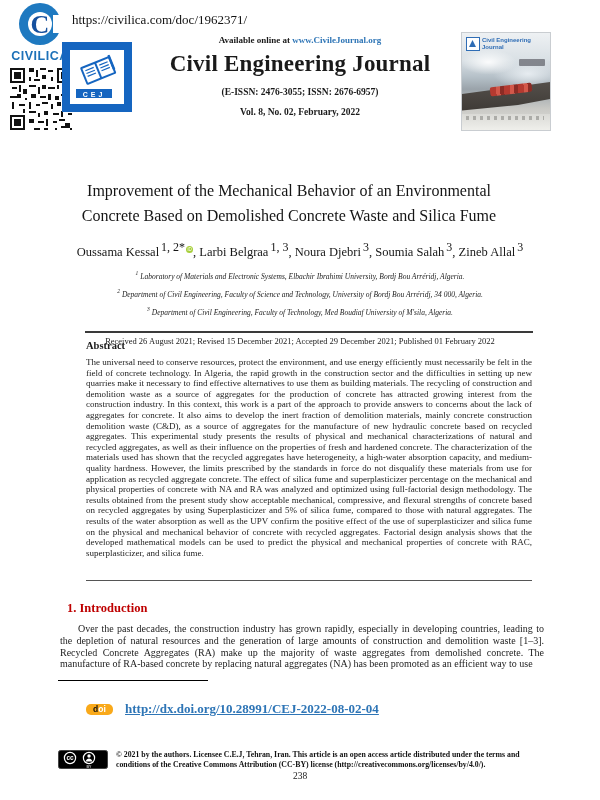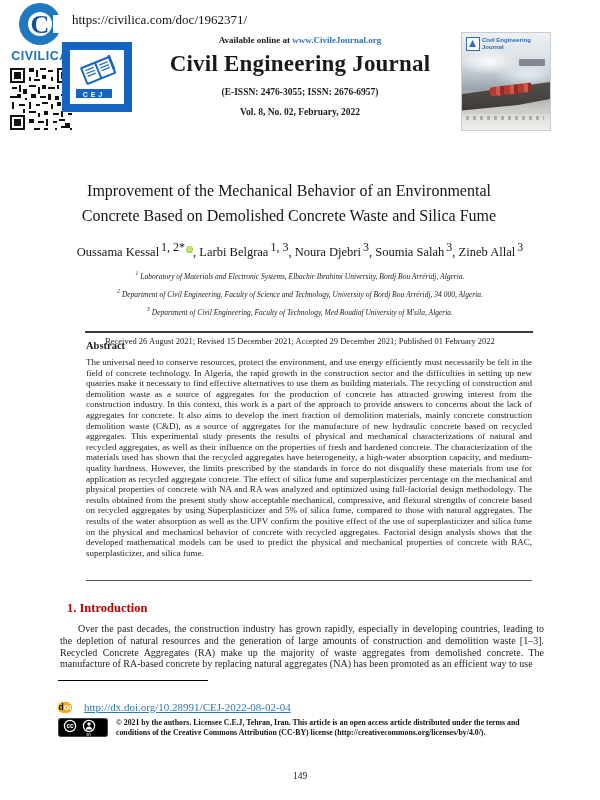--- a/index.html
+++ b/index.html
@@ -48,24 +48,24 @@
   .abstract-p { position:absolute; top:357px; left:86px; width:446px; font-size:9px; line-height:10.6px; text-align:justify; color:#1c1c1c; }
   .keywords { position:absolute; top:562px; left:86px; width:446px; font-size:8.5px; }
   .kw-label { font-style:italic; }
   .rule-thin { position:absolute; top:580px; left:86px; width:446px; border-top:1px solid #555; }
   .intro-h { position:absolute; top:601px; left:67px; font-size:12.5px; font-weight:bold; color:#BE0000; }
   .intro-p { position:absolute; top:623px; left:60px; width:484px; font-size:10px; line-height:11.8px; text-align:justify; text-indent:18px; color:#1c1c1c; }
   
   .footnote-rule { position:absolute; top:680px; left:58px; width:150px; border-top:1px solid #000; }
   .corresponding { position:absolute; top:686px; left:58px; font-size:8.5px; font-weight:bold; }
   .doi-row { position:absolute; top:701px; left:58px; display:flex; align-items:center; gap:5px; }
-  .doi-badge { width:14px; height:11px; border-radius:5px; background:#F9A91A; font-family:"Liberation Sans", sans-serif; font-size:8.5px; font-weight:bold; line-height:11px; text-align:center; }
+  .doi-badge { width:27px; height:11px; border-radius:5px; background:#F9A91A; font-family:"Liberation Sans", sans-serif; font-size:8.5px; font-weight:bold; line-height:11px; text-align:center;margin-left:28px; }
   .doi-badge .d { color:#111; } .doi-badge .oi { color:#fff; }
-  .doi-link { font-size:11px; font-weight:normal; color:#2E75B6;padding-left:7px; }
-  .license-row { position:absolute; top:718px; left:58px; width:492px; display:flex; gap:8px; align-items:flex-start; }
+  .doi-link { font-size:13px; font-weight:bold; color:#2E75B6;padding-left:7px; }
+  .license-row { position:absolute; top:750px; left:58px; width:492px; display:flex; gap:8px; align-items:flex-start; }
   .license-text { font-size:7.8px; font-weight:bold; line-height:9.6px; color:#111; width:428px; }
   .page-num { position:absolute; top:771px; left:0; width:100%; text-align:center; font-size:9.5px; }
 </style>
 </head>
 <body>
 
 <div class="page">
 
   <div class="civilica-logo">
     <svg width="52" height="45" viewBox="0 0 52 45">
@@ -228,15 +228,15 @@
       <circle cx="12" cy="8" r="5.6" fill="none" stroke="#fff" stroke-width="1.2"></circle>
       <text x="12" y="10.4" text-anchor="middle" font-family="Liberation Sans, sans-serif" font-size="6.5" font-weight="bold" fill="#fff">cc</text>
       <circle cx="31" cy="8" r="5.6" fill="none" stroke="#fff" stroke-width="1.2"></circle>
       <circle cx="31" cy="6" r="1.7" fill="#fff"></circle>
       <path d="M27.6 11.6c.5-2.2 2.1-3.1 3.4-3.1s2.9.9 3.4 3.1z" fill="#fff"></path>
       <text x="31" y="17.6" text-anchor="middle" font-family="Liberation Sans, sans-serif" font-size="3.6" font-weight="bold" fill="#bbb">BY</text>
     </svg>
     <div class="license-text">© 2021 by the authors. Licensee C.E.J, Tehran, Iran. This article is an open access article distributed under the terms and conditions of the Creative Commons Attribution (CC-BY) license (http://creativecommons.org/licenses/by/4.0/).</div>
   </div>
 
-  <div class="page-num">149</div>
+  <div class="page-num">238</div>
 
 </div>
 
 </body></html>

